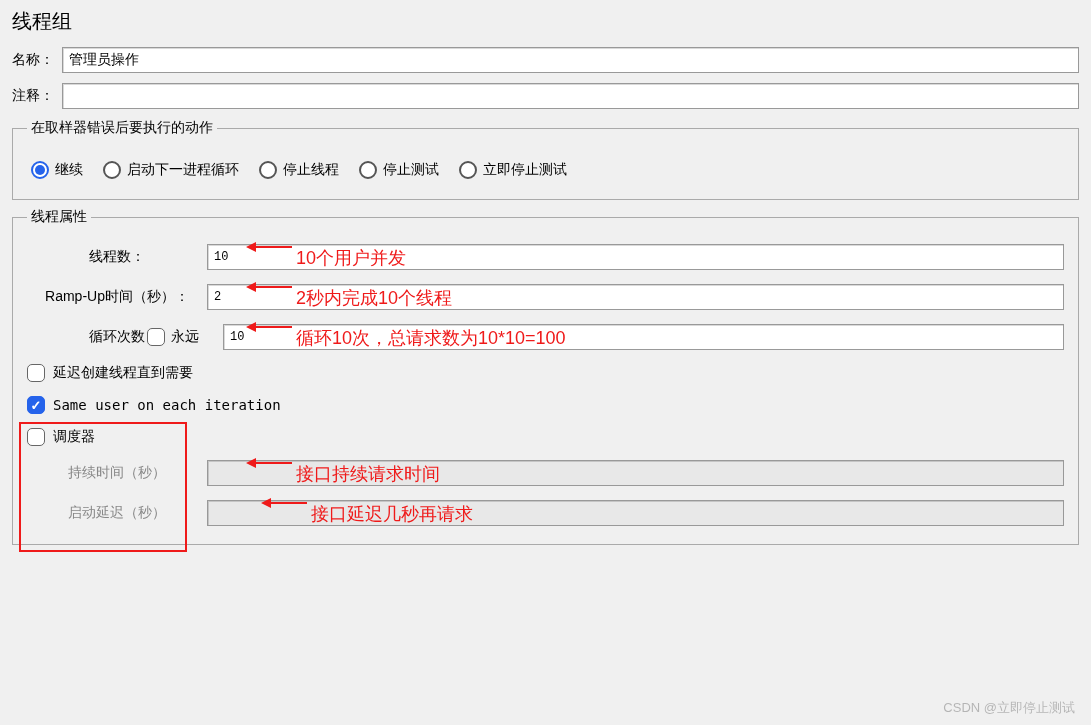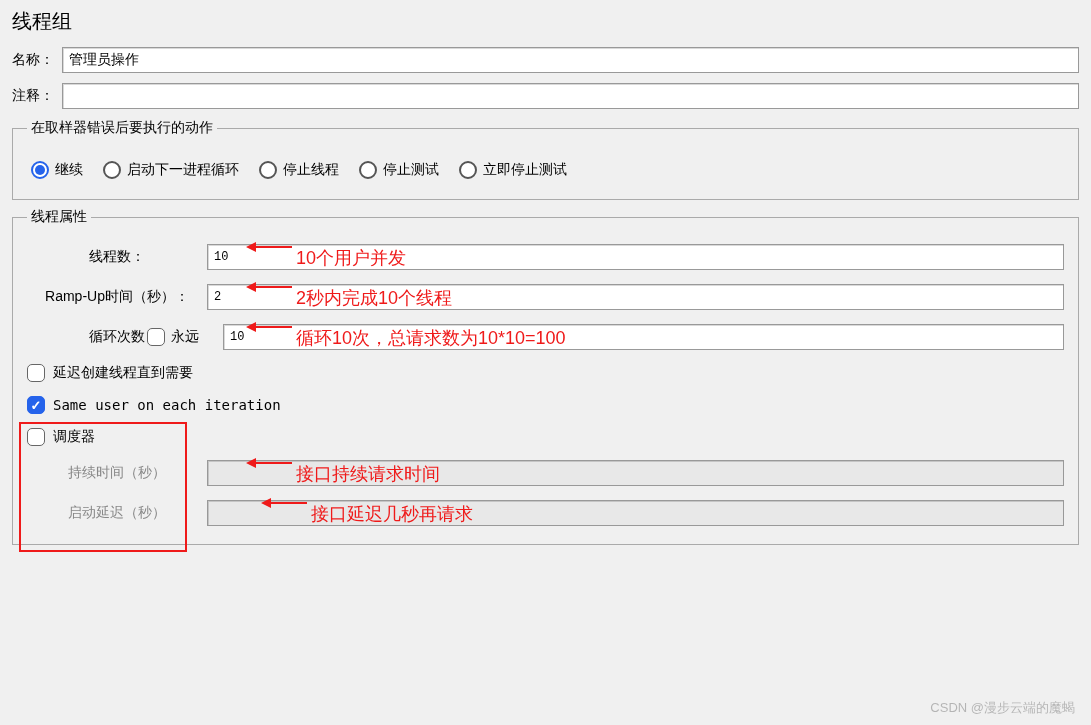--- a/index.html
+++ b/index.html
@@ -194,13 +194,13 @@
         <div class="arrow-left"></div>
         <span>接口延迟几秒再请求</span>
       </div>
     </div>
 
     <div class="red-box" style="left:-8px; top:-6px; width:168px; height:130px;"></div>
   </div>
 
 </fieldset>
 
-<div class="watermark">CSDN @漫步云端的魔蝎</div>
+<div class="watermark">CSDN @立即停止测试</div>
 
 </body></html>

